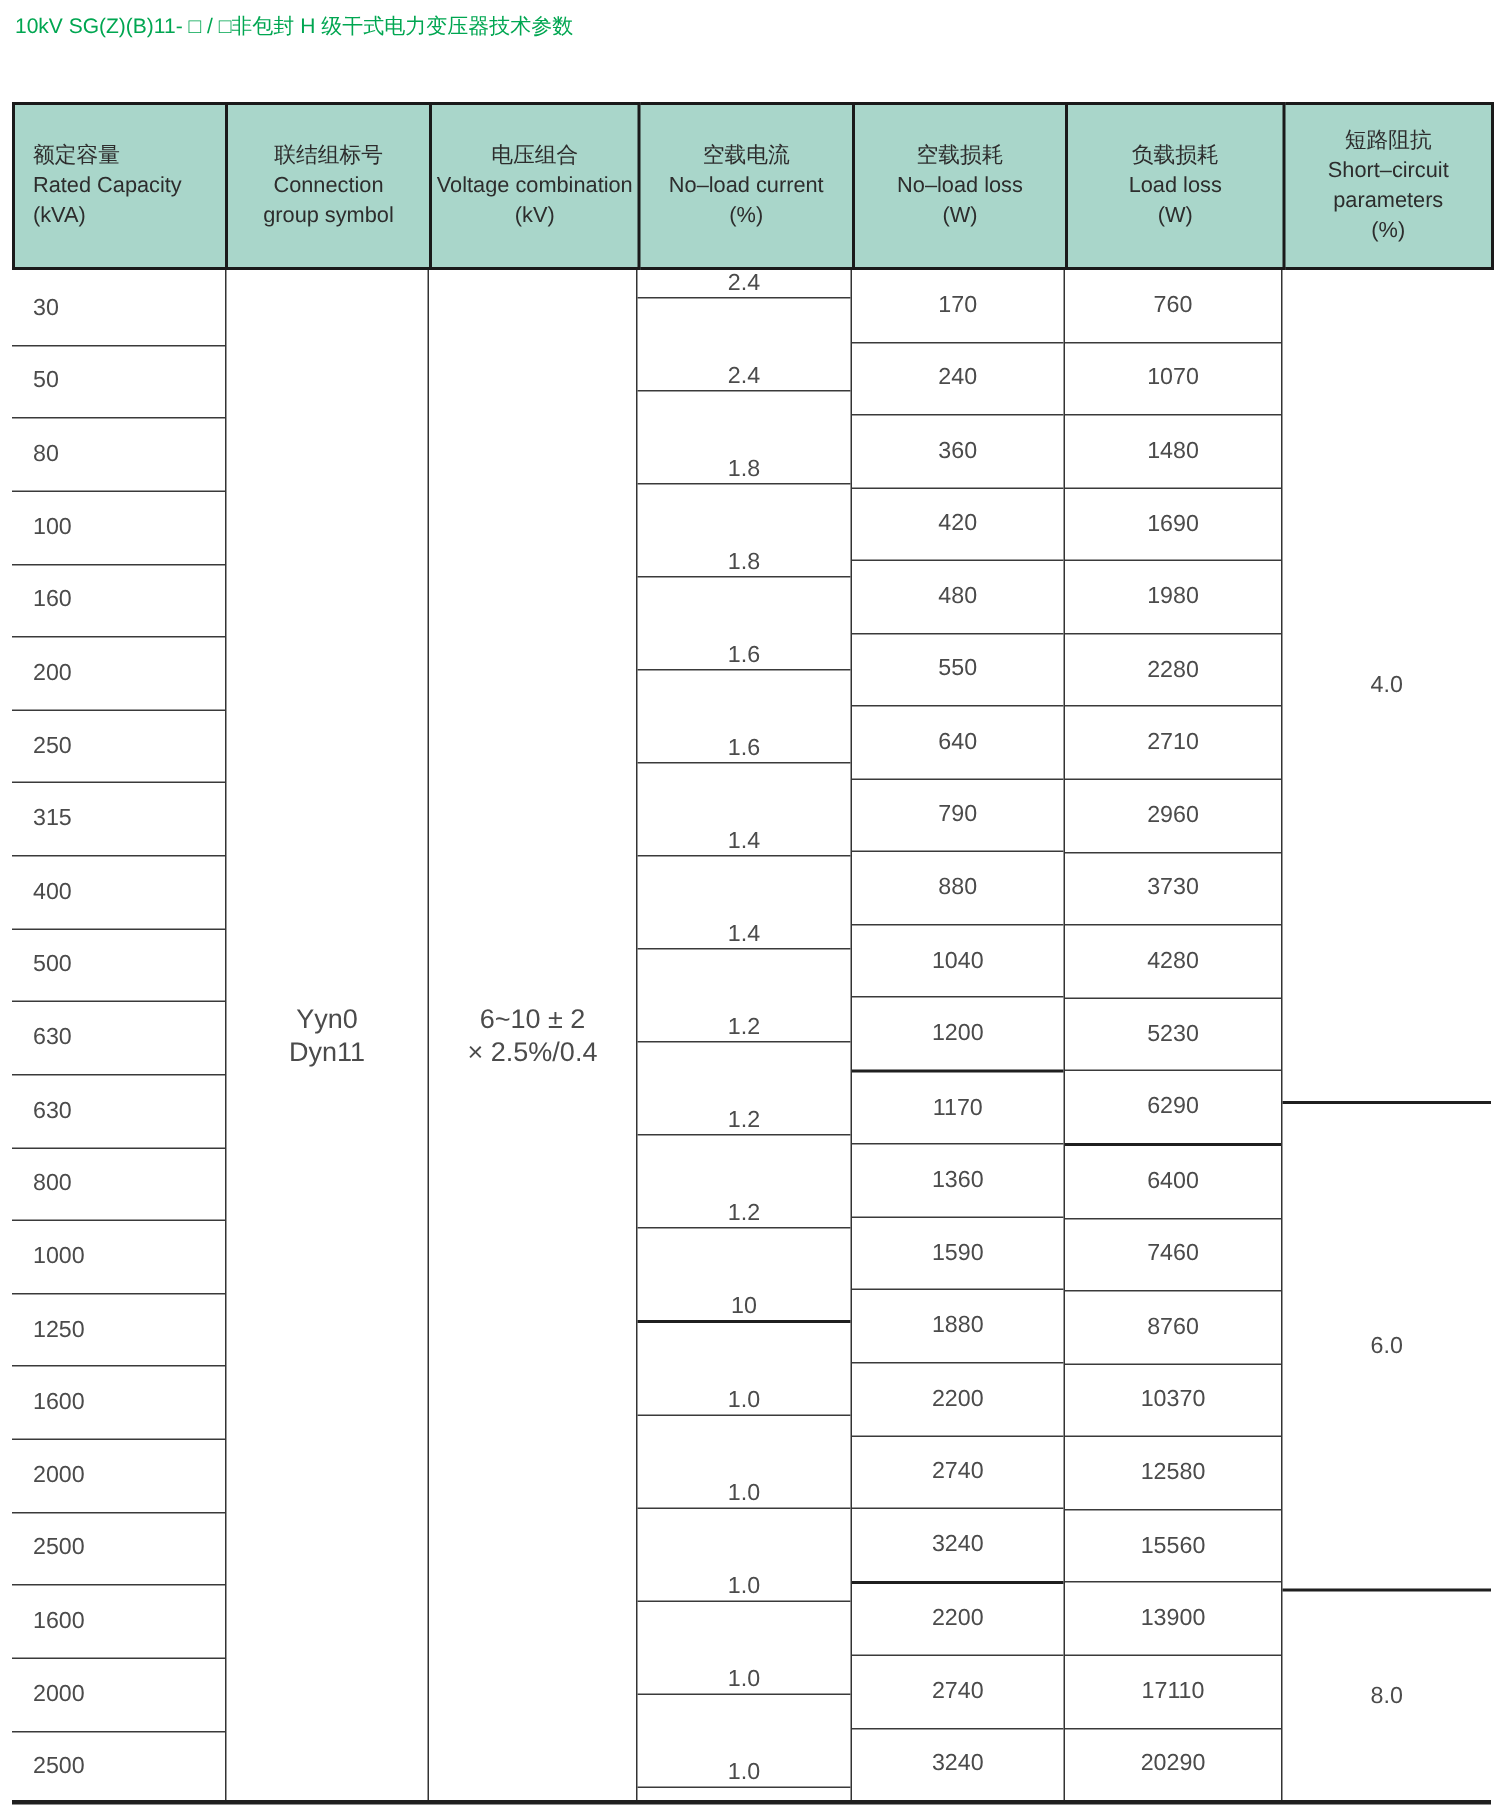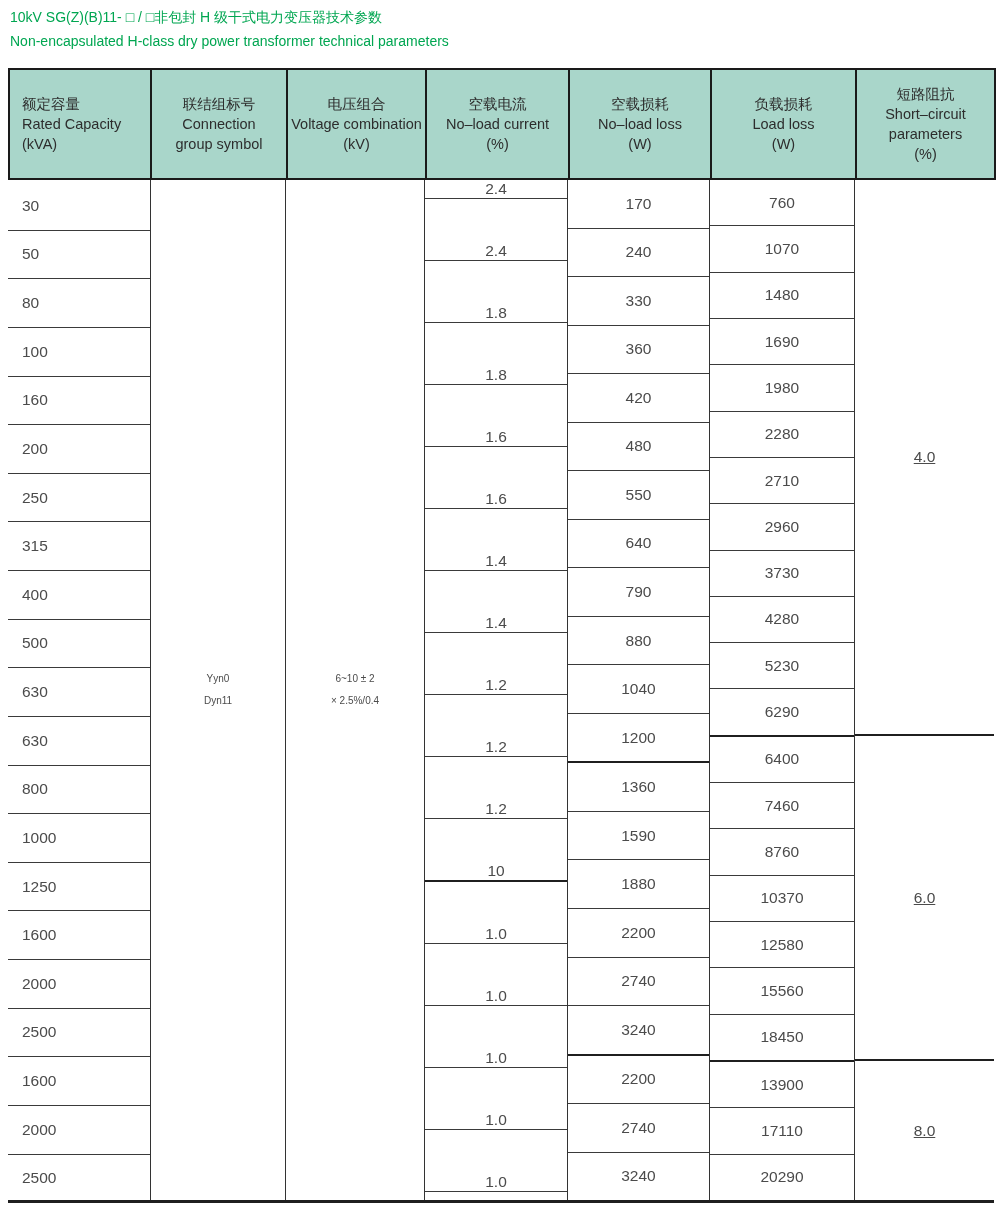--- a/index.html
+++ b/index.html
@@ -32,37 +32,36 @@
   .col-loadloss{width:145px;border-right:1.5px solid #333;}
   .col-impedance{width:139px;}
 
   .bcell{flex:1 1 0;display:flex;align-items:center;justify-content:center;
          border-bottom:1.5px solid #3a3a3a;font-size:15.5px;color:#4b4b4b;box-sizing:border-box;}
   .bcell.gb{border-bottom:2.5px solid #1f1f1f;}
   .bcell.nb{border-bottom:none;}
   .col-capacity .bcell{justify-content:flex-start;padding-left:14px;}
 
   .merged{flex:1;display:flex;flex-direction:column;justify-content:center;align-items:center;
-          font-size:10px;line-height:22px;color:#4b4b4b;text-align:center;}
+          font-size:18px;line-height:22px;color:#4b4b4b;text-align:center;}
   .merged span{display:block;}
 
   .imp-cell{flex-grow:1;display:flex;align-items:center;justify-content:center;
-            font-size:15.5px;color:#4b4b4b;border-bottom:2.5px solid #1f1f1f;box-sizing:border-box;text-decoration:underline;}
+            font-size:15.5px;color:#4b4b4b;border-bottom:2.5px solid #1f1f1f;box-sizing:border-box;}
   .imp-cell.nb{border-bottom:none;}
 
   .tbl-bottom{width:986px;height:2.5px;background:#1f1f1f;}
 </style>
 </head>
 <body>
 
 <div class="page">
 
   <div class="title-block">
     <div class="title-line">10kV SG(Z)(B)11- □ / □非包封 H 级干式电力变压器技术参数</div>
-    <div class="title-line">Non-encapsulated H-class dry power transformer technical parameters</div>
   </div>
 
   <div class="tbl">
 
     <table class="thead-table">
       <colgroup>
         <col style="width:142px">
           <col style="width:136px">
           <col style="width:139px">
         <col style="width:143px">
@@ -185,30 +184,30 @@
           <div class="bcell">1.0</div>
           <div class="bcell">0.8</div>
           <div class="bcell gb">0.8</div>
           <div class="bcell">0.1</div>
           <div class="bcell">0.8</div>
           <div class="bcell nb">0.8</div>
         </div>
       <div class="bcol col-noloadloss">
           <div class="bcell">170</div>
           <div class="bcell">240</div>
-          <div class="bcell">330</div>
           <div class="bcell">360</div>
           <div class="bcell">420</div>
           <div class="bcell">480</div>
           <div class="bcell">550</div>
           <div class="bcell">640</div>
           <div class="bcell">790</div>
           <div class="bcell">880</div>
           <div class="bcell">1040</div>
           <div class="bcell gb">1200</div>
+          <div class="bcell">1170</div>
           <div class="bcell">1360</div>
           <div class="bcell">1590</div>
           <div class="bcell">1880</div>
           <div class="bcell">2200</div>
           <div class="bcell">2740</div>
           <div class="bcell gb">3240</div>
           <div class="bcell">2200</div>
           <div class="bcell">2740</div>
           <div class="bcell nb">3240</div>
         </div>
@@ -224,21 +223,20 @@
           <div class="bcell">3730</div>
           <div class="bcell">4280</div>
           <div class="bcell">5230</div>
           <div class="bcell gb">6290</div>
           <div class="bcell">6400</div>
           <div class="bcell">7460</div>
           <div class="bcell">8760</div>
           <div class="bcell">10370</div>
           <div class="bcell">12580</div>
           <div class="bcell">15560</div>
-          <div class="bcell gb">18450</div>
           <div class="bcell">13900</div>
           <div class="bcell">17110</div>
           <div class="bcell nb">20290</div>
         </div>
       <div class="bcol col-impedance">
           <div class="imp-cell" style="flex-grow: 12; flex-basis: 0px;">4.0</div>
           <div class="imp-cell" style="flex-grow: 7; flex-basis: 0px;">6.0</div>
           <div class="imp-cell nb" style="flex-grow: 3; flex-basis: 0px;">8.0</div>
         </div>
     </div>

